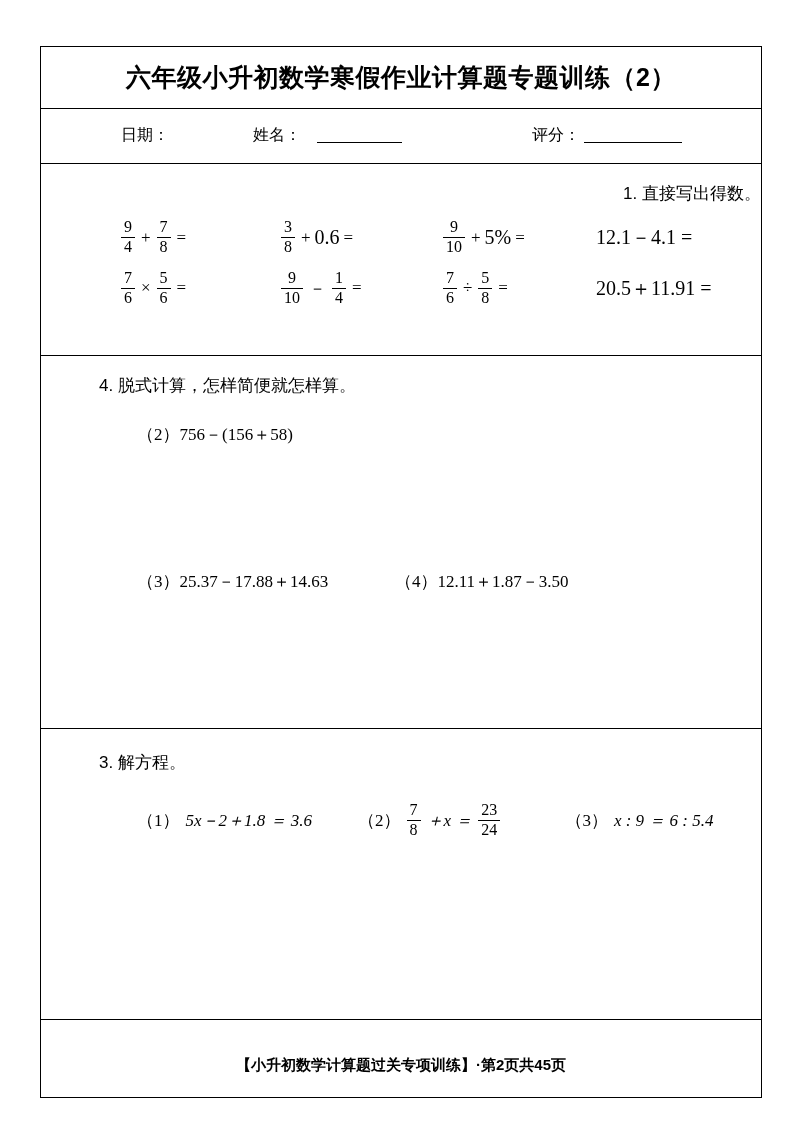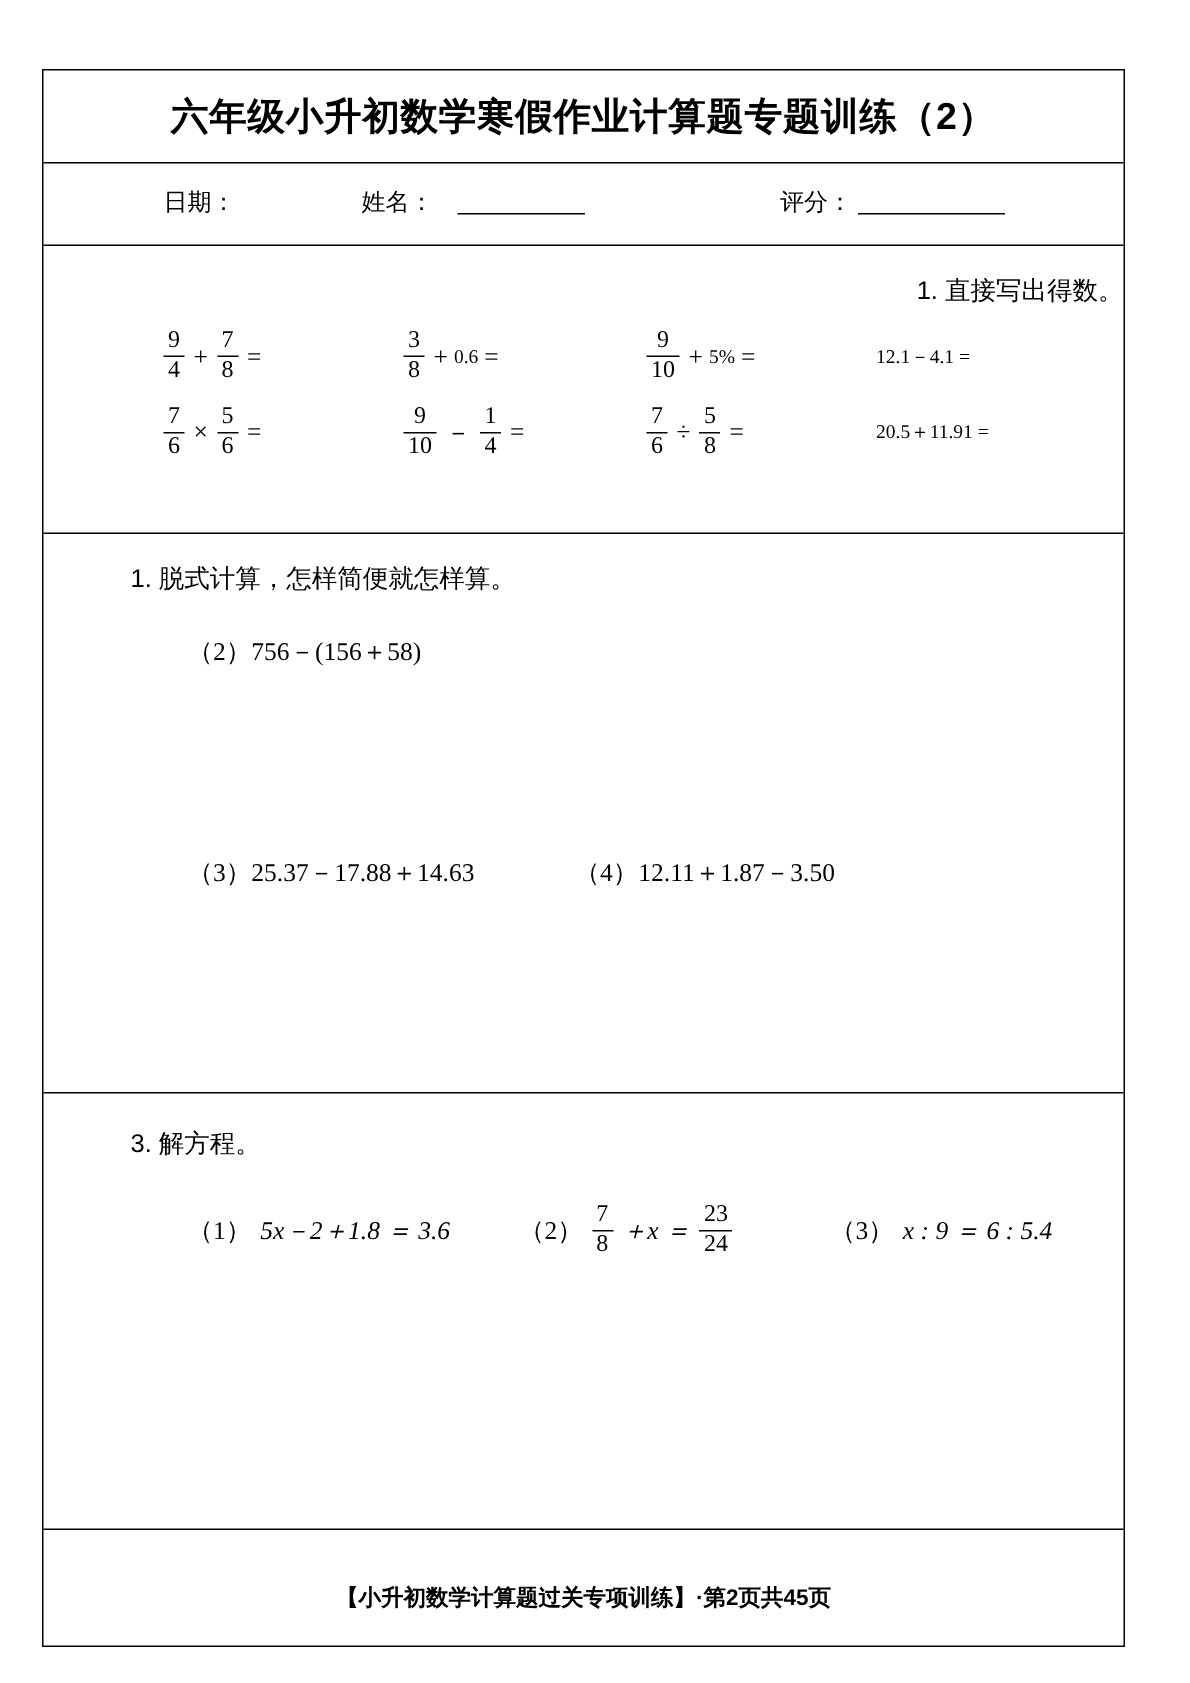--- a/index.html
+++ b/index.html
@@ -14,21 +14,21 @@
     color: #000000;
   }
   .page {
     position: relative;
     width: 793px;
     height: 1122px;
     box-sizing: border-box;
   }
   .sheet {
     position: absolute;
-    left: 28px;
+    left: 40px;
     top: 46px;
     width: 722px;
     height: 1052px;
     border: 1.5px solid #000;
     box-sizing: border-box;
     display: flex;
     flex-direction: column;
   }
   .row-divider {
     border-bottom: 1.5px solid #000;
@@ -122,21 +122,21 @@
   .frac .num {
     padding: 0 3px 1px 3px;
     font-size: 16px;
   }
   .frac .den {
     border-top: 1.1px solid #000;
     padding: 1px 3px 0 3px;
     font-size: 16px;
   }
   .op { margin: 0 4px; font-size: 17px; }
-  .plain { font-size: 13px; }
+  .plain { font-size: 20px; }
   .ital { font-style: italic; }
 
   
   .prow {
     display: flex;
     margin-left: 96px;
     margin-top: 26px;
     font-size: 17px;
   }
   .prow .pcol-a { width: 258px; }
@@ -262,21 +262,21 @@
             </span>
           <span class="op">=</span>
         </div>
         <div class="mitem">
           <span class="plain">20.5＋11.91 =</span>
         </div>
       </div>
     </div>
 
     <div class="section sec2 row-divider">
-      <div class="sec-title">1. 脱式计算，怎样简便就怎样算。</div>
+      <div class="sec-title">4. 脱式计算，怎样简便就怎样算。</div>
 
       <div class="prow">
         <div class="pcol-b">（2）756－(156＋58)</div>
       </div>
 
       <div class="prow prow2">
         <div class="pcol-a">（3）25.37－17.88＋14.63</div>
         <div class="pcol-b">（4）12.11＋1.87－3.50</div>
       </div>
     </div>

